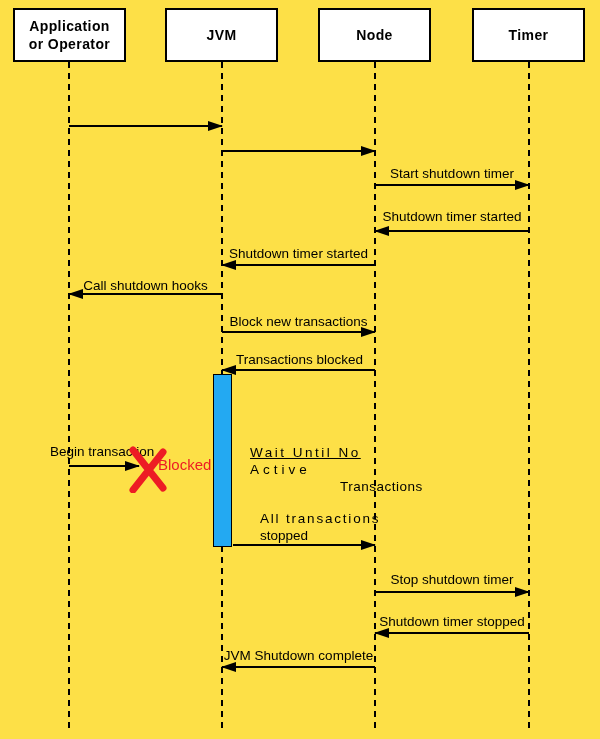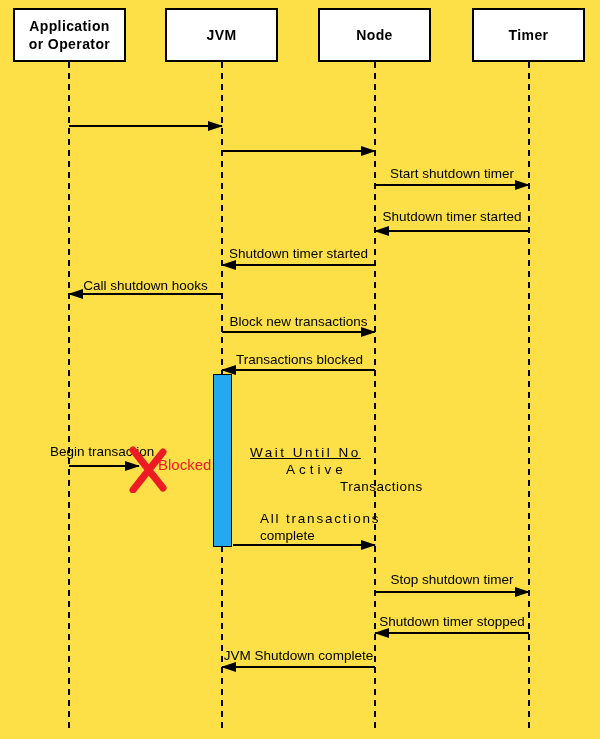--- a/index.html
+++ b/index.html
@@ -27,21 +27,21 @@
        text-align:center;color:#000;}
   .lbl.leftal{text-align:left;white-space:pre-line;}
   .activation{
     position:absolute;left:213px;top:374px;width:19px;height:173px;
     box-sizing:border-box;border:1.5px solid #000;
   }
   .blocked-label{position:absolute;left:158px;top:456px;font-size:15px;white-space:nowrap;}
   .note{position:absolute;left:250px;top:444px;font-size:13.5px;line-height:17px;}
   .note .nl1{letter-spacing:2.5px;white-space:nowrap;text-decoration:underline;}
   .note .nl2{position:relative;white-space:nowrap;}
-  .note .w1{letter-spacing:4px;margin-left:36px;}
+  .note .w1{letter-spacing:4px;}
   .note .w2{position:absolute;left:46px;top:17px;letter-spacing:.5px;margin-left:44px;}
   .mlines{position:absolute;left:260px;top:510px;font-size:13.5px;line-height:17px;}
   .mlines .sp{letter-spacing:1.8px;white-space:nowrap;display:block;}
   .mlines .nm{display:block;white-space:nowrap;}
   svg.xmark{position:absolute;left:128px;top:445px;}
 </style>
 </head>
 <body>
 
 <div id="canvas">
@@ -106,21 +106,21 @@
   </svg>
   <div class="blocked-label" style="color: rgb(237, 28, 36);">Blocked</div>
 
   <div class="note">
     <div class="nl1">Wait Until No</div>
     <div class="nl2"><span class="w1">Active</span><span class="w2">Transactions</span></div>
   </div>
 
   <div class="mlines">
     <span class="sp">All transactions</span>
-    <span class="nm">complete</span>
+    <span class="nm">stopped</span>
   </div>
   <div class="arrow" style="left:233px;top:544px;width:142px">
       <span class="ah r"></span>
     </div>
 
   <div class="lbl" style="left:375px;top:571px;width:154px">Stop shutdown timer</div>
   <div class="arrow" style="left:375px;top:591px;width:154px">
       <span class="ah r"></span>
     </div>
 

